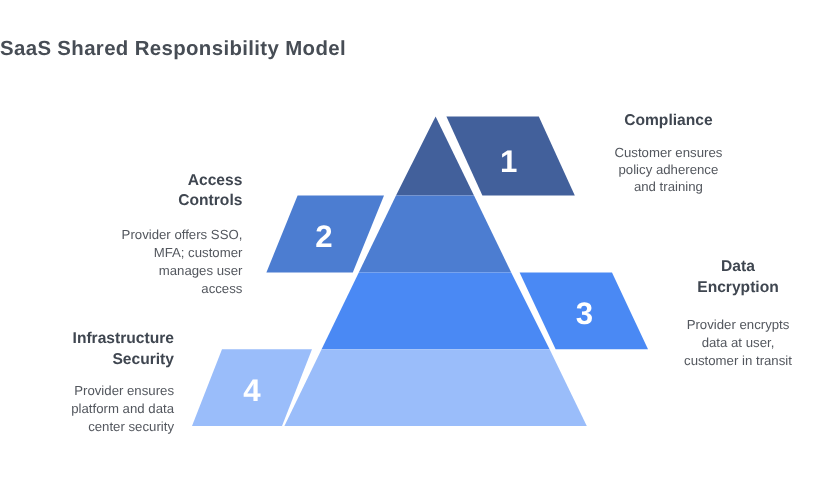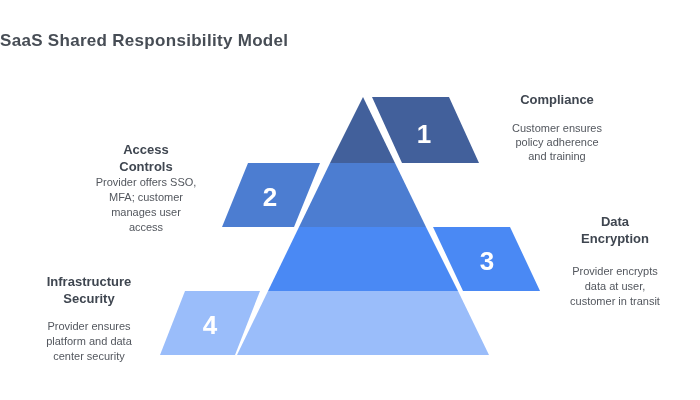--- a/index.html
+++ b/index.html
@@ -28,37 +28,37 @@
   }
   .tab-num {
     font-family: "Liberation Sans", sans-serif;
     font-size: 26px;
     font-weight: bold;
     fill: var(--number_text, #ffffff);
     text-anchor: middle;
     dominant-baseline: central;
   }
   .label-block { position: absolute; }
-  .label-block.align-right { text-align: center; }
+  .label-block.align-right { text-align: right; }
   .label-block.align-left  { text-align: center; }
   .label-heading {
     font-size: 13px;
     font-weight: bold;
     line-height: 17px;
     color: var(--heading_text, #3f4650);
   }
   .label-desc {
     font-size: 11px;
     line-height: 15px;
     color: var(--body_text, #53575e);
   }
   .lvl1-block { left: 492px; top: 91px;  width: 130px; }
   .lvl1-block .label-desc { margin-top: 13px; line-height: 14px; }
   .lvl2-block { left: 90px;  top: 141px; width: 112px; }
-  .lvl2-block .label-desc { }
+  .lvl2-block .label-desc { margin-top: 14px; }
   .lvl3-block { left: 550px; top: 213px; width: 130px; }
   .lvl3-block .label-desc { margin-top: 17px; }
   .lvl4-block { left: 33px;  top: 273px; width: 112px; }
   .lvl4-block .label-desc { margin-top: 12px; }
 </style>
 </head>
 <body>
 
 <div class="stage">
 

